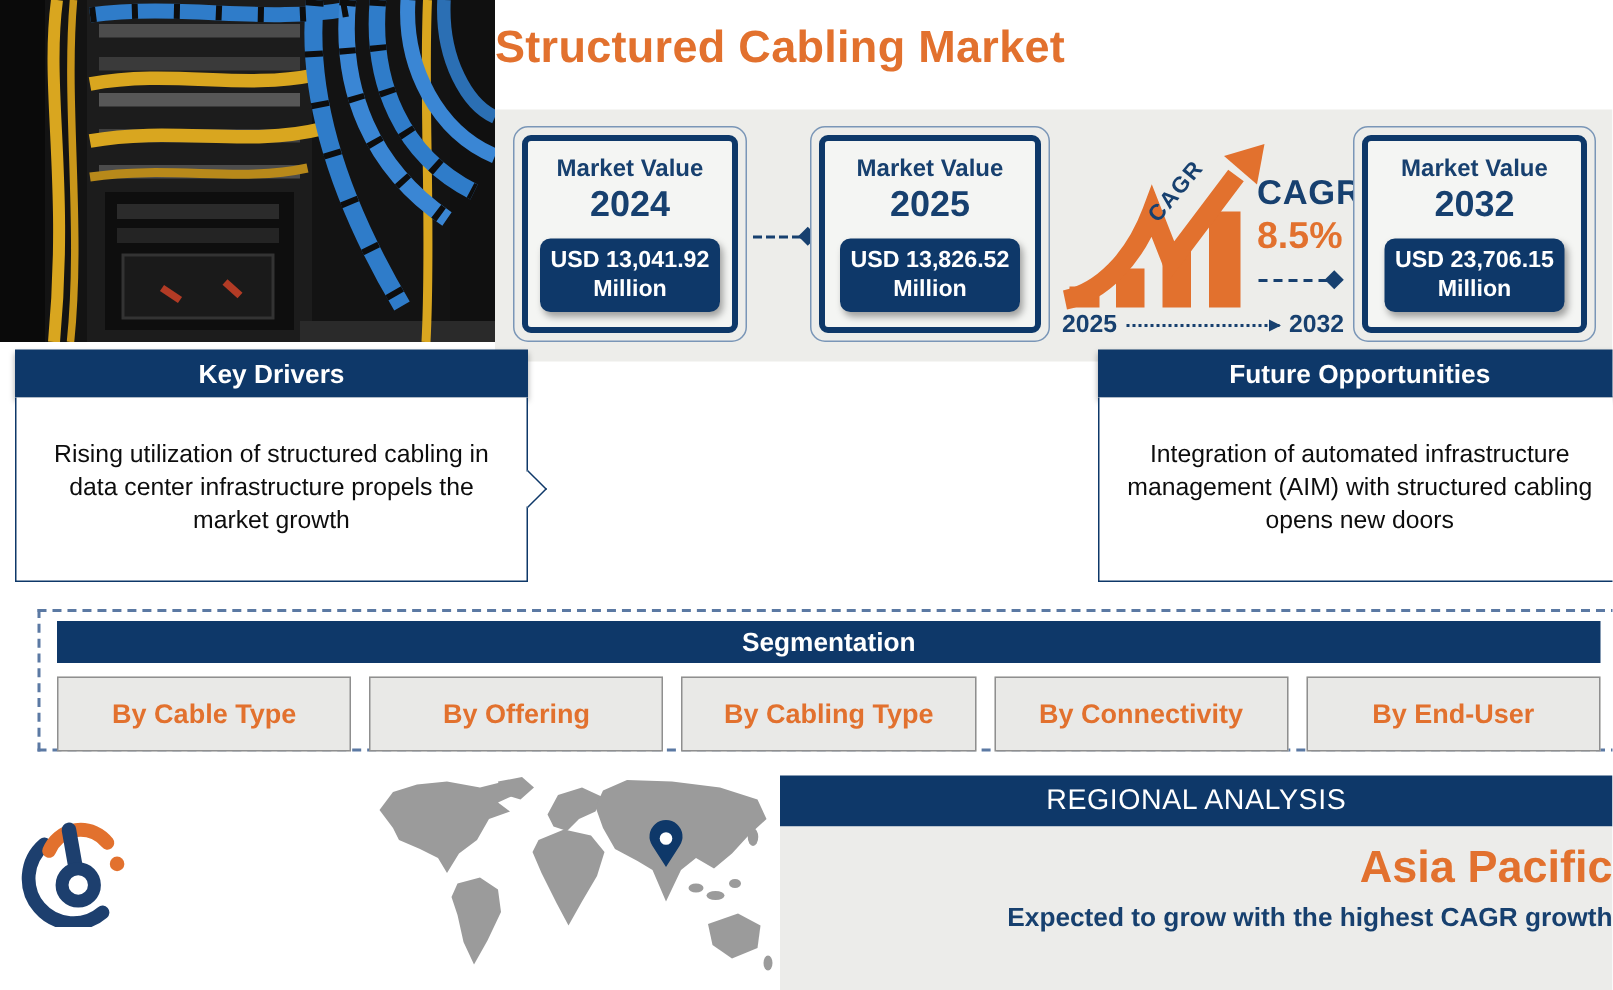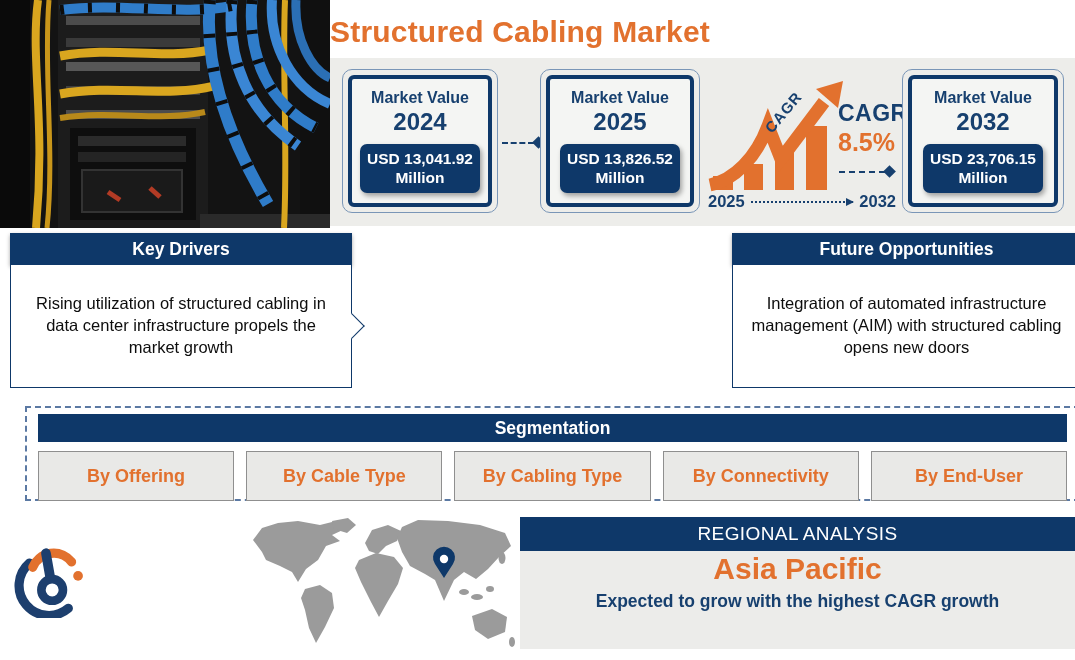--- a/index.html
+++ b/index.html
@@ -11,21 +11,21 @@
   body{
     width:1075px;height:660px;position:relative;overflow:hidden;
     background:#fff;font-family:"Liberation Sans",sans-serif;color:#111;
   }
   
   .hero{position:absolute;left:0;top:0;width:330px;height:228px;background:#121212}
   
   .title{position:absolute;left:330px;top:15px;width:745px;text-align:left;
     font-size:30px;font-weight:800;color:var(--orange);letter-spacing:.2px}
   
-  .top-panel{position:absolute;left:330px;top:58px;width:745px;height:168px;background:var(--panel)}
+  .top-panel{position:absolute;left:330px;top:73px;width:745px;height:168px;background:var(--panel)}
   .mv-card{position:absolute;top:11px;height:144px;border:1.6px solid #7a96b7;border-radius:10px;padding:5px;background:var(--panel)}
   .mv-card.c1{left:12px;width:156px}
   .mv-card.c2{left:210px;width:160px}
   .mv-card.c3{left:572px;width:162px}
   .mv-inner{width:100%;height:100%;border:4px solid var(--navy);border-radius:6px;background:#f4f5f3;
     display:flex;flex-direction:column;align-items:center;padding-top:10px}
   .mv-label{color:var(--navy2);font-size:16px;font-weight:600}
   .mv-year{color:var(--navy2);font-size:24px;font-weight:800;margin-top:1px}
   .mv-pill{margin-top:8px;background:var(--navy);color:#fff;font-weight:800;font-size:15.5px;
     text-align:center;border-radius:7px;padding:5px 7px;line-height:1.25;box-shadow:2px 3px 5px rgba(0,0,0,.35)}
@@ -65,21 +65,21 @@
   
   .brand{position:absolute;left:14px;top:536px;display:flex;align-items:center}
   .brand-text{margin-left:6px}
   .brand-line1{font-size:27px;font-weight:800;color:#1d3f6e;letter-spacing:.2px}
   .brand-line2{font-size:16.5px;font-weight:700;color:#1d3f6e;margin-top:2px}
   .first-orange{color:var(--orange)}
   .map{position:absolute;left:248px;top:516px;width:272px;height:142px}
   .regional{position:absolute;left:520px;top:517px;width:555px;height:143px}
   .reg-head{height:34px;background:var(--navy);color:#fff;font-weight:400;font-size:19px;
     display:flex;align-items:center;justify-content:center;letter-spacing:.4px}
-  .reg-body{height:98px;background:#ececea;text-align:center;padding-top:1px}
+  .reg-body{height:109px;background:#ececea;text-align:right;padding-top:11px}
   .reg-region{color:var(--orange);font-size:30px;font-weight:800}
   .reg-sub{color:var(--navy2);font-size:17.5px;font-weight:600;margin-top:5px}
 </style>
 </head>
 <body>
 
 <div class="hero">
   <svg width="330" height="228" viewBox="0 0 330 228">
     <rect x="0" y="0" width="330" height="228" fill="#131313"></rect>
     <rect x="0" y="0" width="30" height="228" fill="#0a0a0a"></rect>
@@ -192,22 +192,22 @@
 <div class="insight b3">
   <div class="ib-head">Future Opportunities</div>
   <div class="ib-body">
     <span>Integration of automated infrastructure management (AIM) with structured cabling opens new doors</span>
   </div>
 </div>
 
 <div class="seg">
   <div class="seg-head">Segmentation</div>
   <div class="seg-row">
+    <div class="seg-box">By Cable Type</div>
     <div class="seg-box">By Offering</div>
-    <div class="seg-box">By Cable Type</div>
     <div class="seg-box">By Cabling Type</div>
     <div class="seg-box">By Connectivity</div>
     <div class="seg-box">By End-User</div>
   </div>
 </div>
 
 <div class="brand">
   <svg width="72" height="82" viewBox="0 0 64 76">
     <path d="M49 67 A26 26 0 1 1 13 25" stroke="#1d3f6e" stroke-width="8.5" fill="none" stroke-linecap="round"></path>
     <path d="M16 29 A21 21 0 0 1 52 24" stroke="#e2712e" stroke-width="8.5" fill="none" stroke-linecap="round"></path>

